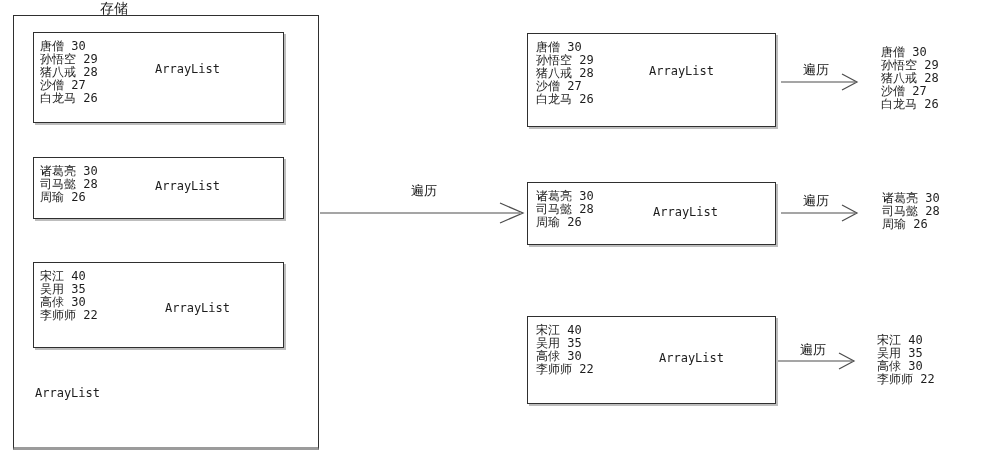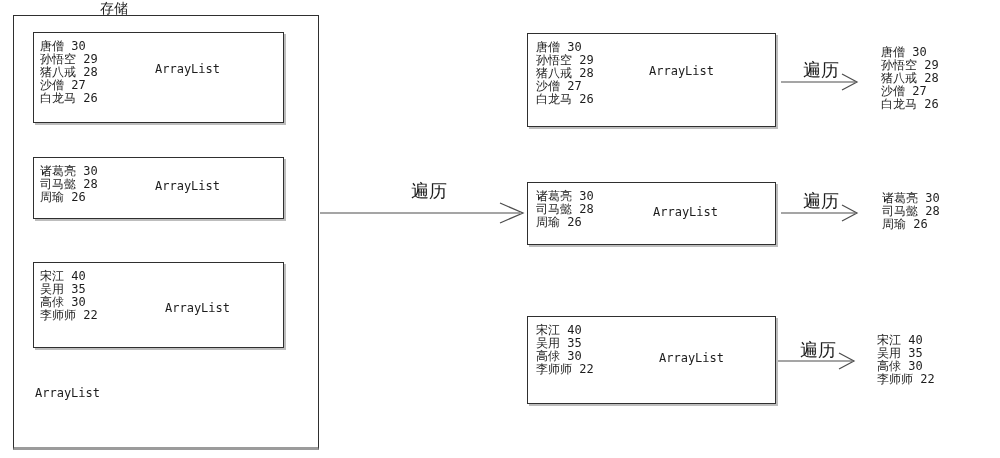--- a/index.html
+++ b/index.html
@@ -18,21 +18,21 @@
     position:absolute;border:1px solid #2f2f2f;background:#fff;
     box-shadow:2px 2px 0 #bdbdbd;
   }
   .box .items{position:absolute;left:6px;top:7px;}
   .box .item{white-space:nowrap;height:13px;}
   .type-label{position:absolute;white-space:nowrap;}
   .plain-list{position:absolute;}
   .plain-list .item{white-space:nowrap;height:13px;}
   .arrow{position:absolute;}
   .arrow svg{display:block;}
-  .traverse-lbl{font-size:18px;line-height:13px;}
+  .traverse-lbl{font-size:13px;line-height:13px;}
   
   .box-l1{left:33px;top:32px;width:249px;height:89px;}
   .box-l2{left:33px;top:157px;width:249px;height:60px;}
   .box-l3{left:33px;top:262px;width:249px;height:84px;}
   
   .box-r1{left:527px;top:33px;width:247px;height:92px;}
   .box-r2{left:527px;top:182px;width:247px;height:61px;}
   .box-r3{left:527px;top:316px;width:247px;height:86px;}
 </style>
 </head>

